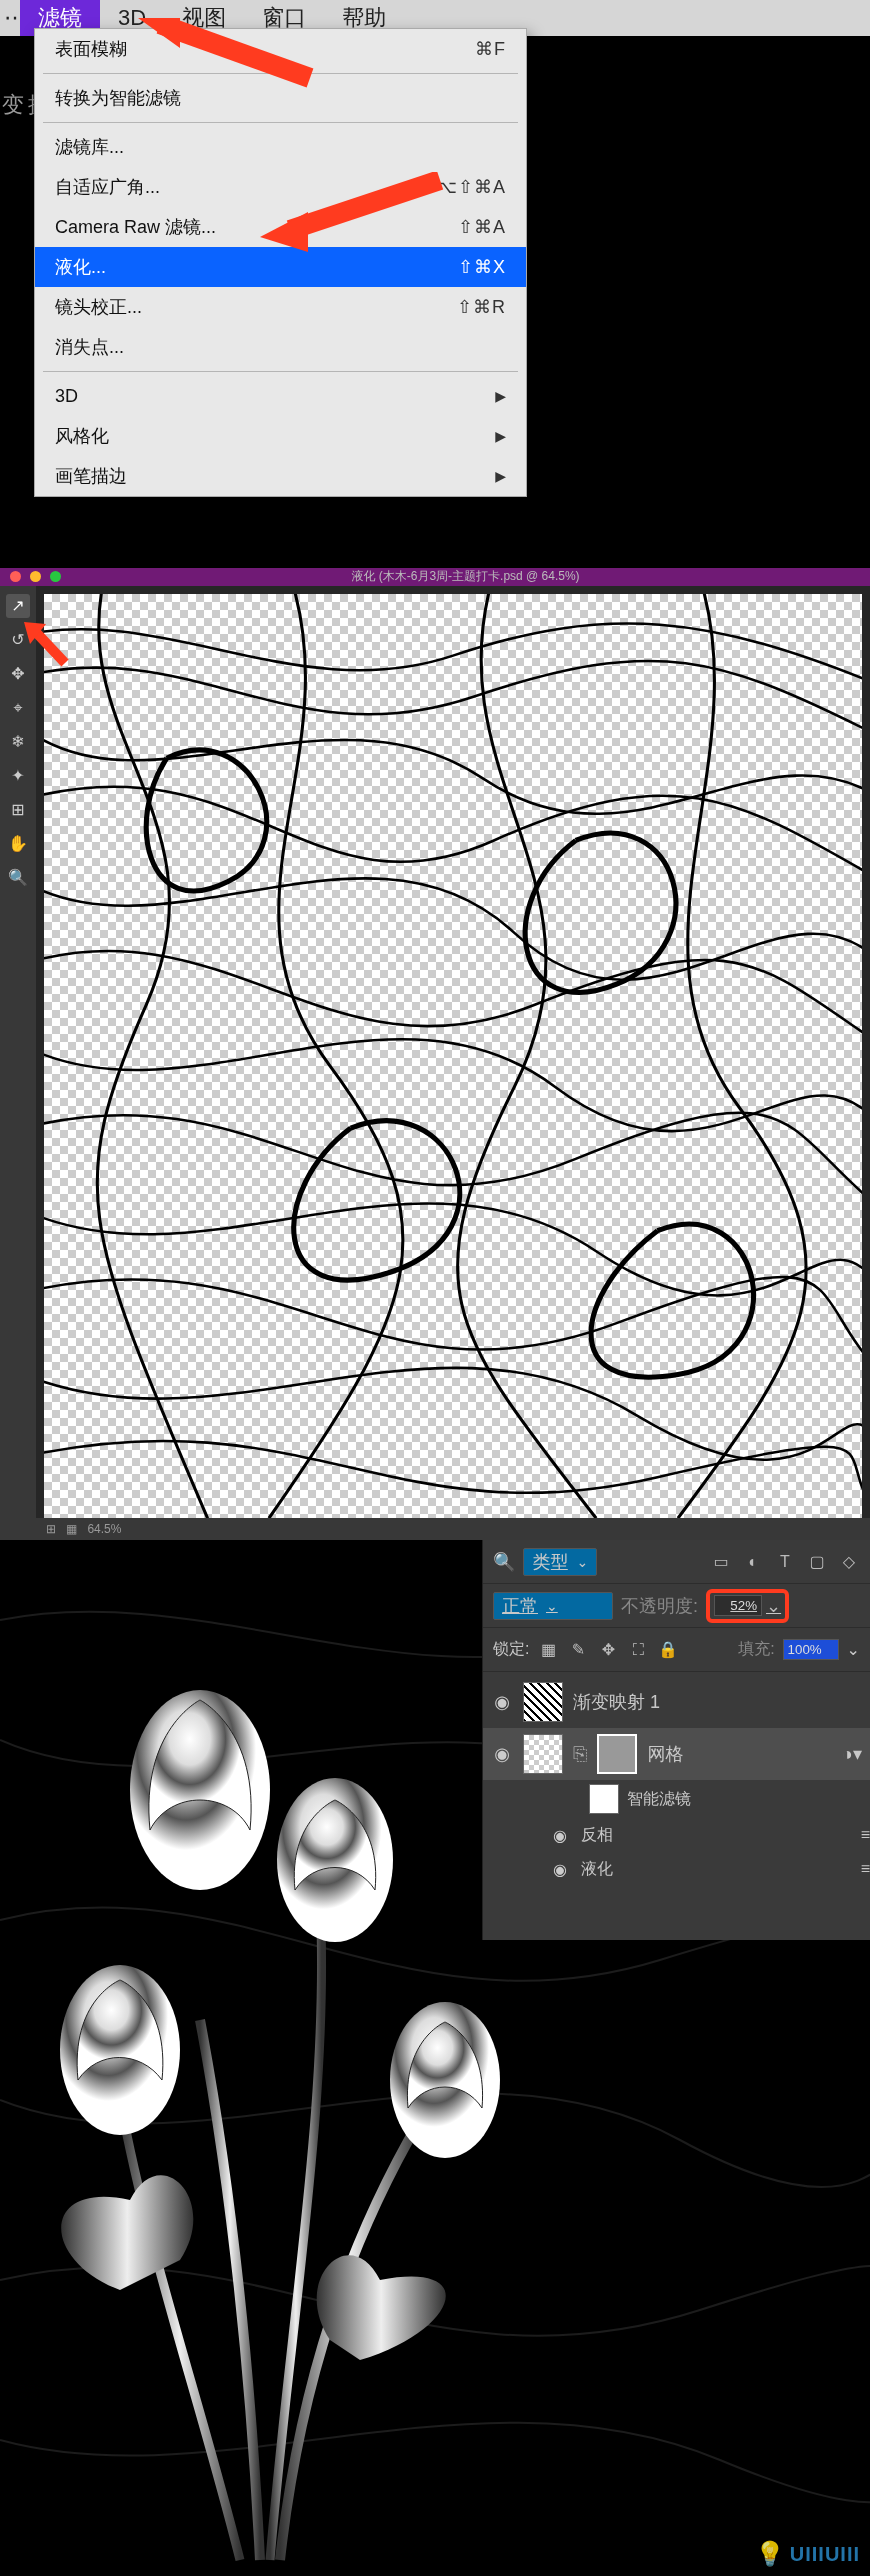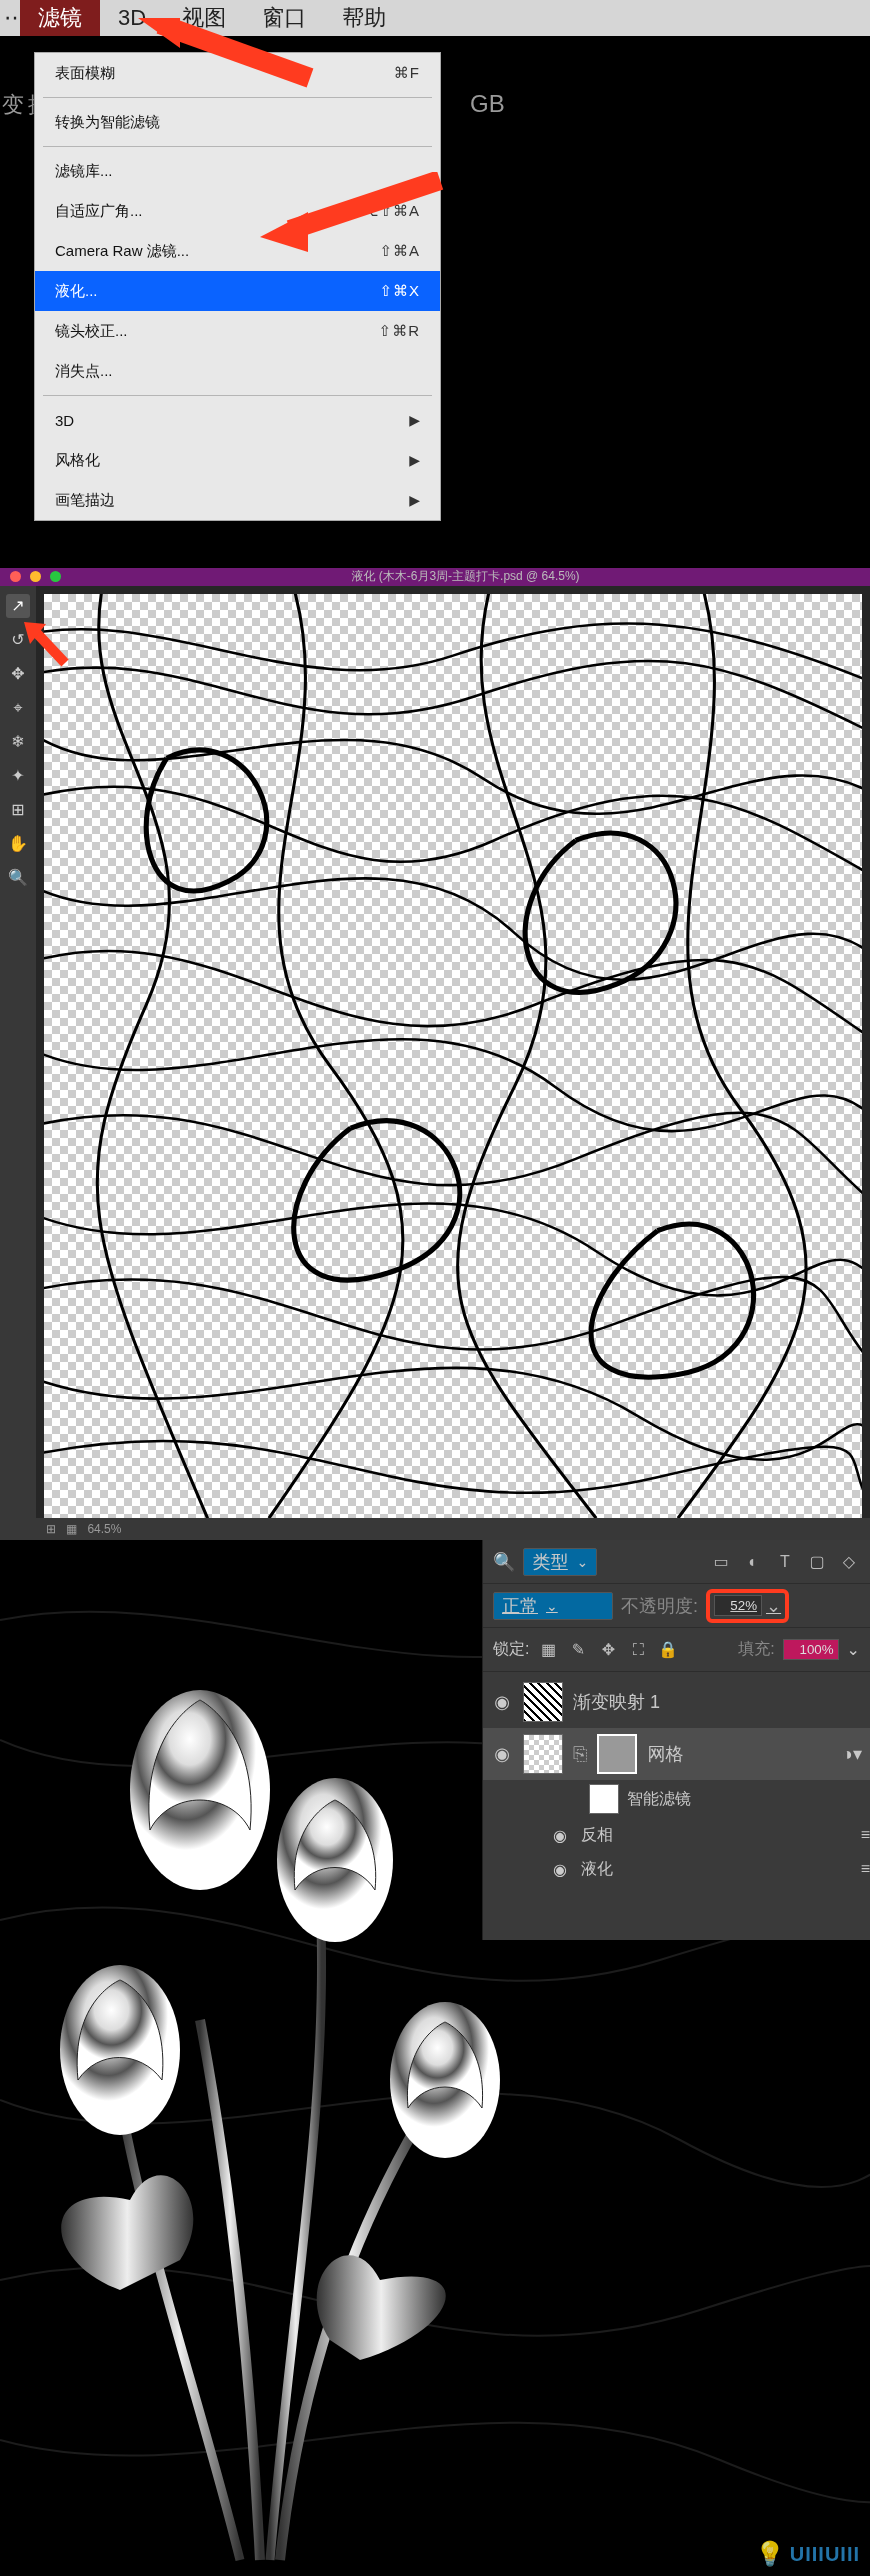--- a/index.html
+++ b/index.html
@@ -3,22 +3,22 @@
 <meta charset="utf-8">
 <style>
 *{margin:0;padding:0;box-sizing:border-box;font-family:"SF Pro Text","Helvetica Neue",Arial,"PingFang SC","Hiragino Sans GB","Microsoft YaHei",sans-serif;}
 body{background:#fff;width:870px;}
 .stack{display:flex;flex-direction:column;}
 
 
 .sec1{position:relative;width:870px;height:568px;background:#000;overflow:hidden;}
 .menubar{height:36px;background:#d6d6d6;display:flex;align-items:center;font-size:22px;color:#222;}
 .menubar span{padding:0 18px;height:100%;display:flex;align-items:center;}
-.menubar .sel{background:#7f1d1d;color:#fff;}
-.dropdown{position:absolute;left:34px;top:52px;width:407px;background:#e8e8e8;border:1px solid #aaa;box-shadow:4px 6px 14px rgba(0,0,0,.4);font-size:15px;color:#111;}
+.menubar .sel{background:#6d28d9;color:#fff;}
+.dropdown{position:absolute;left:34px;top:28px;width:493px;background:#e8e8e8;border:1px solid #aaa;box-shadow:4px 6px 14px rgba(0,0,0,.4);font-size:18px;color:#111;}
 .dd-row{display:flex;align-items:center;height:40px;padding:0 20px;}
 .dd-row .l{flex:1;}
 .dd-row .r{color:#333;letter-spacing:1px;}
 .dd-row.hl{background:#0a63ff;color:#fff;}
 .dd-row.hl .r{color:#fff;}
 .dd-row.sub::after{content:"▶";font-size:14px;margin-left:auto;color:#333;}
 .dd-sep{height:1px;background:#b5b5b5;margin:4px 8px;}
 .bgdark{position:absolute;inset:0;background:#1b1b1b;z-index:-1;}
 .bgtxt{position:absolute;left:2px;top:90px;color:#9a9a9a;font-size:22px;letter-spacing:4px;}
 .bgtxt2{position:absolute;left:470px;top:90px;color:#9a9a9a;font-size:24px;}
@@ -276,21 +276,21 @@
       </div>
     </div>
     <div class="prow lockrow">
       <span>锁定:</span>
       <span class="ic">▦</span>
       <span class="ic">✎</span>
       <span class="ic">✥</span>
       <span class="ic">⛶</span>
       <span class="ic">🔒</span>
       <span style="margin-left:auto;color:#888;">填充:</span>
-      <input style="width: 56px; background: #be185d; border: 1px solid rgb(85, 85, 85); color: rgb(221, 221, 221); text-align: right; padding: 2px 4px;" value="100%">
+      <input style="width: 56px; background: #1d4ed8; border: 1px solid rgb(85, 85, 85); color: rgb(221, 221, 221); text-align: left; padding: 2px 4px;" value="100%">
       <span>⌄</span>
     </div>
 
     <div class="layerlist">
       <div class="layer">
         <span class="eye">◉</span>
         <div class="thumb" style="background:#fff;background-image:repeating-linear-gradient(45deg,#000 0 2px,#fff 2px 6px);"></div>
         <span class="lname">渐变映射 1</span>
       </div>
       <div class="layer sel">

